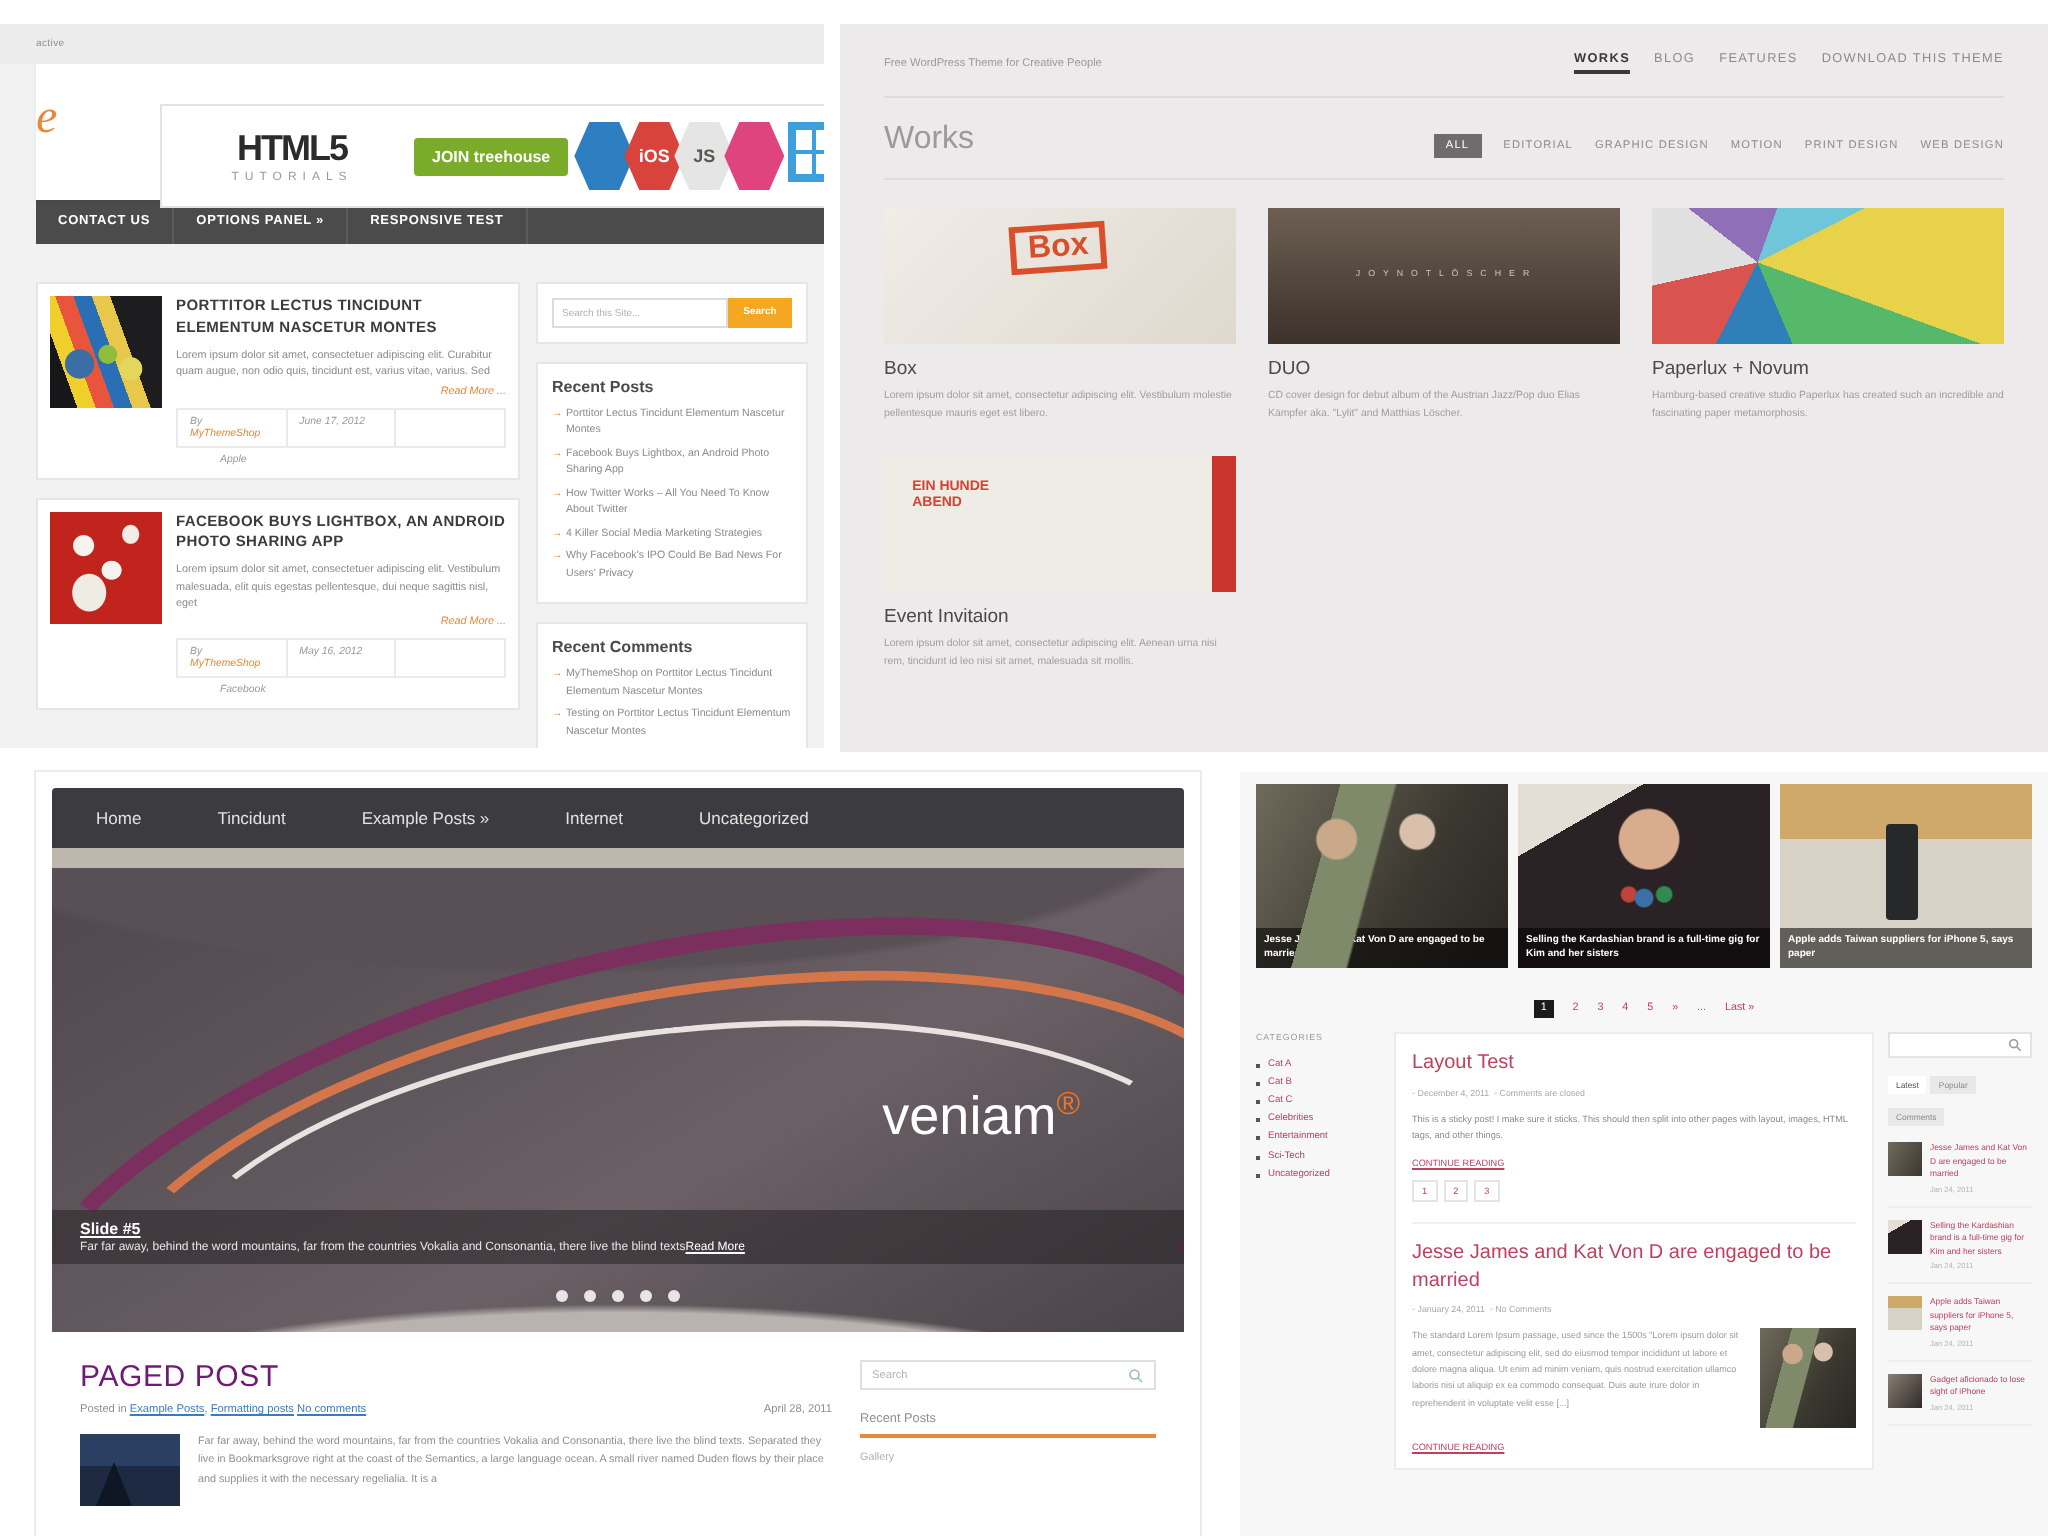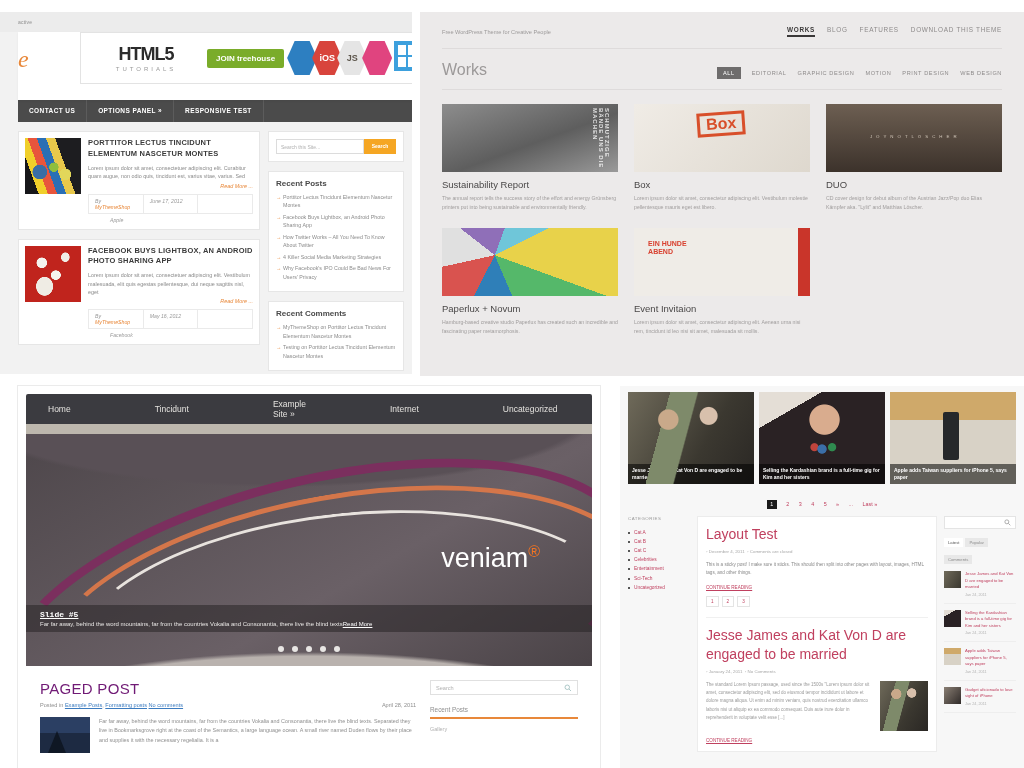--- a/index.html
+++ b/index.html
@@ -15,41 +15,41 @@
   .panel { position: absolute; overflow: hidden; background: #fff; }
 
   
   #panelA { left: 0; top: 12px; width: 412px; height: 362px; background: #f2f2f2; }
   #panelA .a-topbar { height: 20px; background: #ececec; font-size: 5px; color: #8d8d8d;
      padding-left: 18px; line-height: 20px; letter-spacing: .2px; }
   #panelA .a-white { margin-left: 18px; background: #fff; height: 68px; position: relative;
      box-shadow: 0 1px 2px rgba(0,0,0,.06); }
   #panelA .a-logo { position: absolute; left: 0; top: 14px; font-family: "Liberation Serif", serif;
      font-style: italic; font-size: 24px; color: #e8883a; }
-  #panelA .a-banner { position: absolute; left: 62px; top: 0; width: 350px; height: 52px;
+  #panelA .a-banner { position: absolute; left: 62px; top: 20px; width: 350px; height: 52px;
      background: #fff; border: 1px solid #e3e3e3; display: flex; align-items: center; overflow: hidden; }
   #panelA .h5wrap { width: 120px; text-align: center; padding-left: 10px; }
   #panelA .h5 { font-size: 18px; font-weight: bold; letter-spacing: -1px; color: #2b2b2b; }
   #panelA .h5sub { font-size: 6px; letter-spacing: 3px; color: #9a9a9a; margin-top: 1px; }
   #panelA .th-btn { background: #7aac2a; color: #fff; font-size: 8px; font-weight: bold;
      padding: 5px 9px; border-radius: 2px; margin-left: 6px; white-space: nowrap; }
   #panelA .hexrow { display: flex; margin-left: 8px; position: relative; }
   #panelA .hex { width: 30px; height: 34px; margin-left: -5px; display: flex; align-items: center;
      justify-content: center; font-size: 9px; font-weight: bold; color: #fff;
      clip-path: polygon(25% 0, 75% 0, 100% 50%, 75% 100%, 25% 100%, 0 50%); }
   #panelA .hex.c1 { background: #2d7fc1; } #panelA .hex.c2 { background: #d8443c; }
   #panelA .hex.c3 { background: #e5e5e5; color:#5d564c; } #panelA .hex.c4 { background: #e0447f; }
   #panelA .sq { width: 26px; height: 30px; background: #3da0dd; margin-left: 2px;
      display: grid; grid-template-columns: 1fr 1fr; gap: 2px; padding: 4px; }
   #panelA .sq i { background: #fff; display: block; }
   #panelA .a-nav { margin-left: 18px; height: 22px; background: #4b4b4b; display: flex;
      align-items: center; }
   #panelA .a-nav span { color: #fff; font-size: 6.5px; font-weight: bold; letter-spacing: .4px;
      padding: 0 11px; border-right: 1px solid #5c5c5c; line-height: 22px; }
-  #panelA .a-body { margin-left: 18px; padding: 9px 0 0 0; display: flex; gap: 8px; }
+  #panelA .a-body { margin-left: 18px; padding: 19px 0 0 0; display: flex; gap: 8px; }
   #panelA .a-main { width: 242px; }
   #panelA .a-post { background: #fff; border: 1px solid #e6e6e6; padding: 6px; display: flex;
      gap: 7px; margin-bottom: 9px; }
   #panelA .thumb { width: 56px; height: 56px; flex: 0 0 56px; position: relative; overflow: hidden; }
   #panelA .thumb.pencils { background:
      linear-gradient(70deg,#17171a 0 18%,#f0cf2a 18% 30%,#e8553c 30% 42%,#2a6fb5 42% 54%,#e8c84b 54% 66%,#1d1d20 66% 100%); }
   #panelA .thumb.pencils::after { content:''; position:absolute; left:6px; top:22px; width:44px; height:30px;
      background: radial-gradient(circle at 20% 40%,#3a6ea5 0 18%,transparent 19%),
                  radial-gradient(circle at 52% 24%,#8fbe3d 0 14%,transparent 15%),
                  radial-gradient(circle at 78% 48%,#e2d75a 0 15%,transparent 16%); }
@@ -120,21 +120,21 @@
      top:44%; text-align:center; font-size:4.4px; color:#cfc4b6; letter-spacing:1.4px; }
   .ph6 { background: #efece7; }
   .ph6::after { content:'EIN HUNDE ABEND'; position:absolute; left:8%; top:18%; width:42px;
      font-size:7px; font-weight:bold; color:#d8402f; line-height:1.2; }
   .ph6::before { content:''; position:absolute; right:0; top:0; bottom:0; width:12px; background:#c9352a; }
 
   
   #panelC { left: 18px; top: 386px; width: 582px; height: 382px; background: #fff;
      box-shadow: 0 0 0 1px #ebebeb; }
   #panelC .c-nav { margin: 8px 8px 0 8px; height: 30px; background: #3b3b40; display: flex;
-     align-items: center; padding-left: 22px; border-radius: 2px 2px 0 0; gap: 46px; }
+     align-items: center; padding-left: 22px; border-radius: 2px 2px 0 0; }
   #panelC .c-nav span { color: #e4e2de; font-size: 8.5px; margin-right: 38px; }
   #panelC .c-strip { margin: 0 8px; height: 10px; background: #bdb7ad; }
   #panelC .slider { margin: 0 8px; height: 232px; position: relative; overflow: hidden;
      background: #4a4448; }
   #panelC .slider .bg { position: absolute; inset: 0;
      background:
       radial-gradient(ellipse 150% 90% at 50% 130%, #b9b2ae 0 38%, transparent 40%),
       radial-gradient(ellipse 120% 70% at 45% -10%, #595056 0 45%, transparent 47%),
       linear-gradient(150deg,#4e474b,#6a6066 60%,#4a4347);
   }
@@ -143,21 +143,21 @@
   #panelC .slider .swirl1 { left: -6%; top: 18%; width: 115%; height: 120%;
      border-width: 9px; border-top-color: #7b2f5e; border-right-color:#7b2f5e; transform: rotate(-14deg); }
   #panelC .slider .swirl2 { left: 2%; top: 26%; width: 108%; height: 112%;
      border-width: 5px; border-top-color: #d4764a; border-right-color:#d4764a; transform: rotate(-10deg); }
   #panelC .slider .swirl3 { left: 8%; top: 34%; width: 98%; height: 104%;
      border-width: 3px; border-top-color: #e8e3de; transform: rotate(-6deg); }
   #panelC .ubuntu { position: absolute; right: 52px; bottom: 92px; font-size: 27px; color: #fff; }
   #panelC .ubuntu sup { color: #f47421; font-size: 16px; }
   #panelC .cap { position: absolute; left: 0; right: 0; bottom: 34px; background: rgba(40,36,38,.55);
      padding: 5px 14px; }
-  #panelC .cap b { display: block; font-size: 8px; color: #fff; text-decoration: underline; margin-bottom: 2px; font-family: Liberation Mono, monospace; }
+  #panelC .cap b { display: block; font-size: 8px; color: #fff; text-decoration: underline; margin-bottom: 2px; }
   #panelC .cap p { font-size: 6px; color: #e8e6e4; }
   #panelC .cap p a { color: #fff; text-decoration: underline; }
   #panelC .dots { position: absolute; left: 0; right: 0; bottom: 10px; text-align: center; }
   #panelC .dots i { display: inline-block; width: 6px; height: 6px; border-radius: 50%;
      background: #e8e6e4; margin: 0 4px; }
   #panelC .c-body { display: flex; gap: 14px; padding: 14px 22px 0 22px; }
   #panelC .c-main { flex: 1; }
   #panelC .c-main h2 { font-size: 15px; font-weight: normal; color: #701a75;
      font-family: "Liberation Sans", sans-serif; letter-spacing: .3px; }
   #panelC .c-meta { display: flex; justify-content: space-between; align-items: baseline; margin-top: 5px; }
@@ -203,21 +203,21 @@
      margin: 0 2.5px; }
   #panelD .d-page i.on { background: #1b1b1b; color: #fff; padding: 1.5px 3.5px; }
   #panelD .d-cols { display: flex; gap: 7px; padding: 0 8px; }
   #panelD .d-cats { width: 62px; }
   #panelD .d-cats .ct { font-size: 4.4px; color: #9a9a9a; letter-spacing: .5px; margin-bottom: 7px; }
   #panelD .d-cats li { list-style: none; font-size: 4.8px; color: #c0405f; line-height: 1.9;
      padding-left: 6px; position: relative; }
   #panelD .d-cats li::before { content:''; position:absolute; left:0; top:4px; width:2px; height:2px;
      background: #555; }
   #panelD .d-content { flex: 1; background: #fff; border: 1px solid #ececec; padding: 8px; }
-  #panelD .d-content h3 { font-size: 14px; color: #c0405f; font-weight: normal; line-height: 1.35; }
+  #panelD .d-content h3 { font-size: 10px; color: #c0405f; font-weight: normal; line-height: 1.35; }
   #panelD .d-content .dmeta { font-size: 4.4px; color: #a8a8a8; margin-top: 5px; }
   #panelD .d-content .dtxt { font-size: 4.6px; color: #8a8a8a; line-height: 1.85; margin-top: 7px; }
   #panelD .d-content .dmore { font-size: 4.6px; color: #c0405f; text-decoration: underline; margin-top: 7px; }
   #panelD .d-pg2 { display: flex; gap: 3px; margin-top: 6px; }
   #panelD .d-pg2 i { font-style: normal; font-size: 4.6px; color: #c0405f; border: 1px solid #e4e4e4;
      padding: 2px 4px; }
   #panelD .d-art2 { margin-top: 10px; border-top: 1px solid #f0f0f0; padding-top: 8px; }
   #panelD .d-art2 .row { display: flex; gap: 7px; margin-top: 7px; }
   #panelD .d-art2 .row p { font-size: 4.5px; color: #9a9a9a; line-height: 1.85; flex: 1; }
   #panelD .d-art2 .row .im2 { width: 48px; height: 50px; flex: 0 0 48px; }
@@ -353,25 +353,20 @@
           <span class="all">ALL</span>
           <span>EDITORIAL</span>
           <span>GRAPHIC DESIGN</span>
           <span>MOTION</span>
           <span>PRINT DESIGN</span>
           <span>WEB DESIGN</span>
         </div>
       </div>
       <div class="grid">
         <div class="card">
-          <div class="ph ph1"></div>
-          <h3>Sustainability Report</h3>
-          <p>The annual report tells the success story of the effort and energy Grünsberg printers put into being sustainable and environmentally friendly.</p>
-        </div>
-        <div class="card">
           <div class="ph ph3"></div>
           <h3>Box</h3>
           <p>Lorem ipsum dolor sit amet, consectetur adipiscing elit. Vestibulum molestie pellentesque mauris eget est libero.</p>
         </div>
         <div class="card">
           <div class="ph ph5"></div>
           <h3>DUO</h3>
           <p>CD cover design for debut album of the Austrian Jazz/Pop duo Elias Kämpfer aka. "Lylit" and Matthias Löscher.</p>
         </div>
         <div class="card">
@@ -385,21 +380,21 @@
           <p>Lorem ipsum dolor sit amet, consectetur adipiscing elit. Aenean urna nisi rem, tincidunt id leo nisi sit amet, malesuada sit mollis.</p>
         </div>
       </div>
     </div>
   </div>
 
   <div class="panel" id="panelC">
     <div class="c-nav">
       <span>Home</span>
       <span>Tincidunt</span>
-      <span>Example Site »</span>
+      <span>Example Posts »</span>
       <span>Internet</span>
       <span>Uncategorized</span>
     </div>
     <div class="c-strip"></div>
     <div class="slider">
       <div class="bg"></div>
       <div class="swirl1"></div>
       <div class="swirl2"></div>
       <div class="swirl3"></div>
       <div class="ubuntu"><span>veniam</span><sup>®</sup></div>

